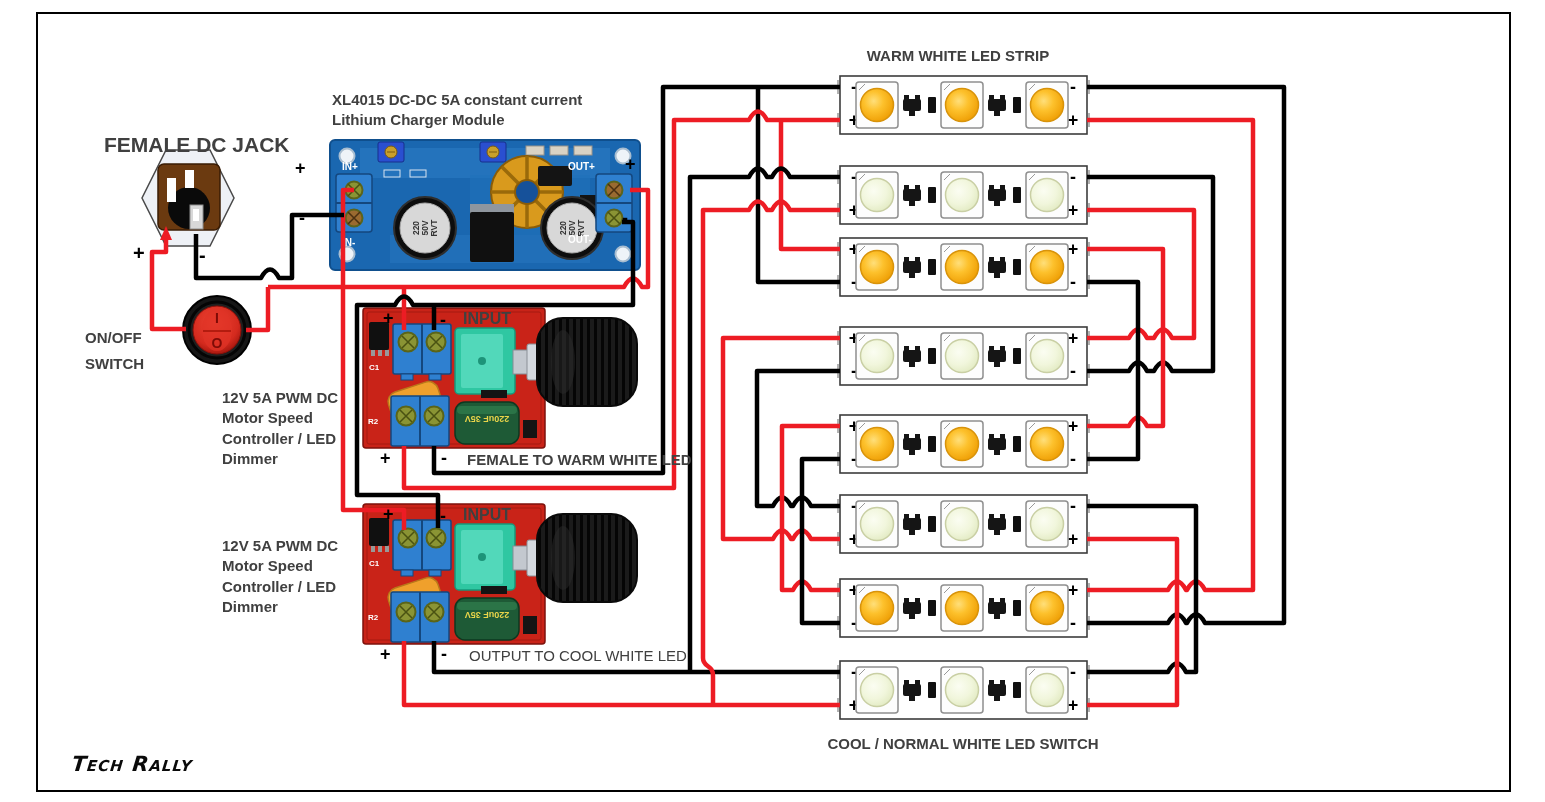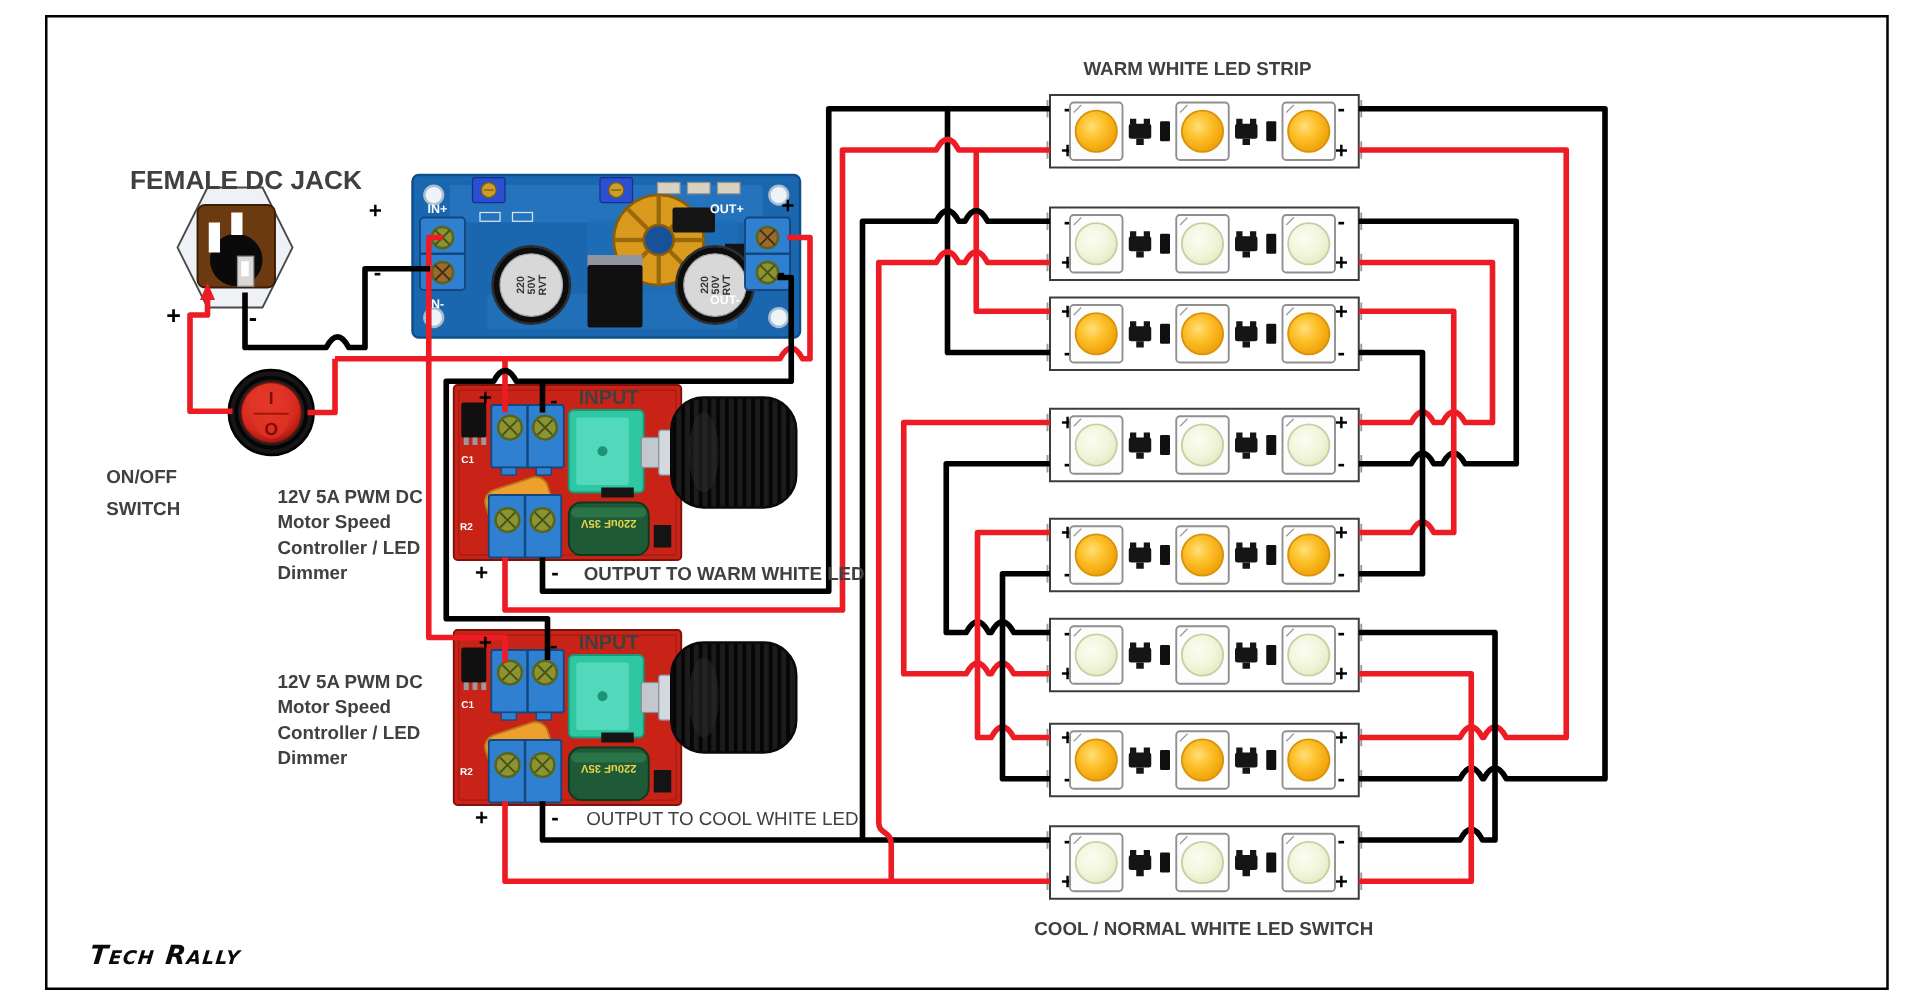--- a/index.html
+++ b/index.html
@@ -552,22 +552,24 @@
         <path d="M1087,120 L1253,120 L1253,590 L1205,590 Q1196,573 1187,590 L1186,590 Q1177,573 1168,590 L1087,590 " fill="none" stroke="#ed1c24" stroke-width="4.5" stroke-linejoin="round"></path>
         <path d="M1087,177 L1213,177 L1213,371 L1172,371 Q1163,354 1154,371 L1147,371 Q1138,354 1129,371 L1087,371 " fill="none" stroke="#000000" stroke-width="4.5" stroke-linejoin="round"></path>
         <path d="M1087,210 L1194,210 L1194,338 L1172,338 Q1163,321 1154,338 L1147,338 Q1138,321 1129,338 L1087,338 " fill="none" stroke="#ed1c24" stroke-width="4.5" stroke-linejoin="round"></path>
         <path d="M1087,249 L1163,249 L1163,426 L1147,426 Q1138,409 1129,426 L1087,426 " fill="none" stroke="#ed1c24" stroke-width="4.5" stroke-linejoin="round"></path>
         <path d="M1087,282 L1138,282 L1138,459 L1087,459" fill="none" stroke="#000000" stroke-width="4.5" stroke-linejoin="round"></path>
         <path d="M1087,506 L1196,506 L1196,672 L1186,672 Q1177,655 1168,672 L1087,672 " fill="none" stroke="#000000" stroke-width="4.5" stroke-linejoin="round"></path>
         <path d="M1087,539 L1177,539 L1177,705 L1087,705" fill="none" stroke="#ed1c24" stroke-width="4.5" stroke-linejoin="round"></path>
       </g>
   </svg>
 
+  <div class="lbl" style="left:332px;top:90px;font-size:15px;">XL4015 DC-DC 5A constant current
+Lithium Charger Module</div>
   <div class="lbl" style="left:104px;top:131px;font-size:21px;">FEMALE DC JACK</div>
-  <div class="lbl" style="left:85px;top:325px;font-size:15px;line-height:1.75;margin-top:44px;">ON/OFF
+  <div class="lbl" style="left:85px;top:325px;font-size:15px;line-height:1.75;">ON/OFF
 SWITCH</div>
   <div class="lbl" style="left:222px;top:388px;font-size:15px;line-height:1.35;">12V 5A PWM DC
 Motor Speed
 Controller / LED
 Dimmer</div>
   <div class="lbl" style="left:222px;top:536px;font-size:15px;line-height:1.35;">12V 5A PWM DC
 Motor Speed
 Controller / LED
 Dimmer</div>
   <div class="lbl" style="left:958px;top:46px;font-size:15px;transform:translateX(-50%);white-space:nowrap;">WARM WHITE LED STRIP</div>
@@ -579,21 +581,21 @@
   <div class="sign" style="left:622px;top:208px;">-</div>
 
   <div class="sign" style="left:133px;top:242px;font-size:20px;">+</div>
   <div class="sign" style="left:199px;top:244px;font-size:20px;">-</div>
 
   <div class="sign" style="left:383px;top:308px;">+</div>
   <div class="sign" style="left:440px;top:310px;">-</div>
   <div class="lbl" style="left:463px;top:309px;font-size:16px;">INPUT</div>
   <div class="sign" style="left:380px;top:448px;">+</div>
   <div class="sign" style="left:441px;top:448px;">-</div>
-  <div class="lbl" style="left:467px;top:450px;font-size:15px;font-weight:600;">OUTPUT TO WARM WHITE LED</div>
+  <div class="lbl" style="left:467px;top:450px;font-size:15px;font-weight:600;">FEMALE TO WARM WHITE LED</div>
 
   <div class="sign" style="left:383px;top:504px;">+</div>
   <div class="sign" style="left:440px;top:506px;">-</div>
   <div class="lbl" style="left:463px;top:505px;font-size:16px;">INPUT</div>
   <div class="sign" style="left:380px;top:644px;">+</div>
   <div class="sign" style="left:441px;top:644px;">-</div>
   <div class="lbl" style="left:469px;top:646px;font-size:15px;font-weight:400;">OUTPUT TO COOL WHITE LED</div>
 
   <div id="logo">Tech Rally</div>
 </div>

